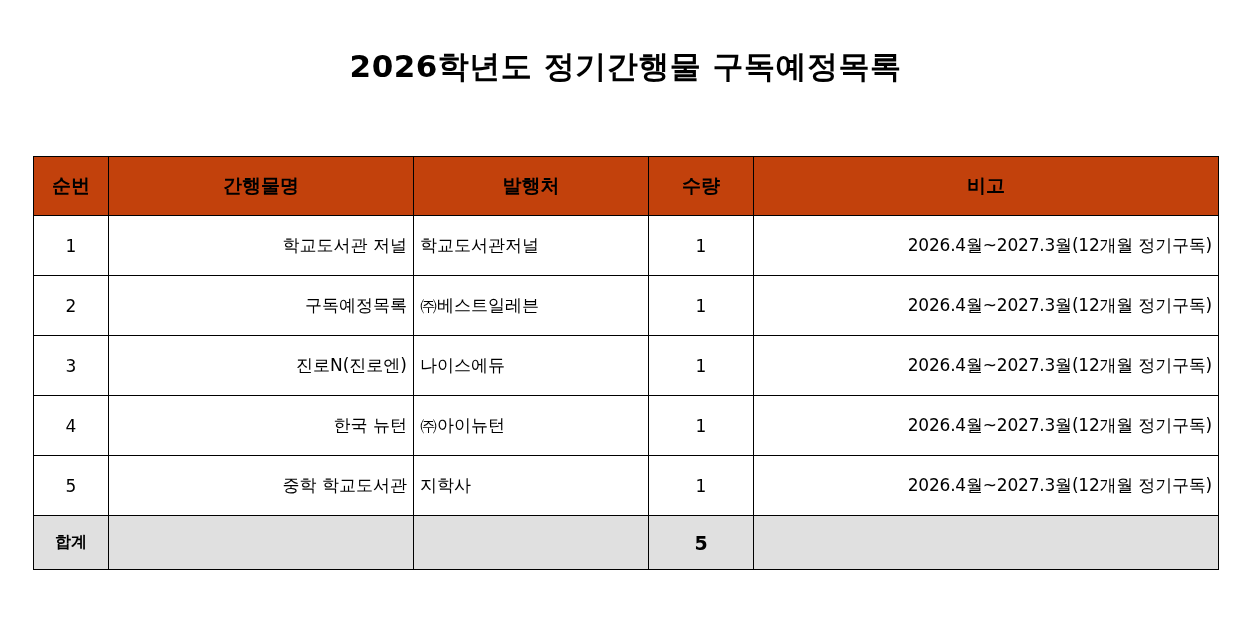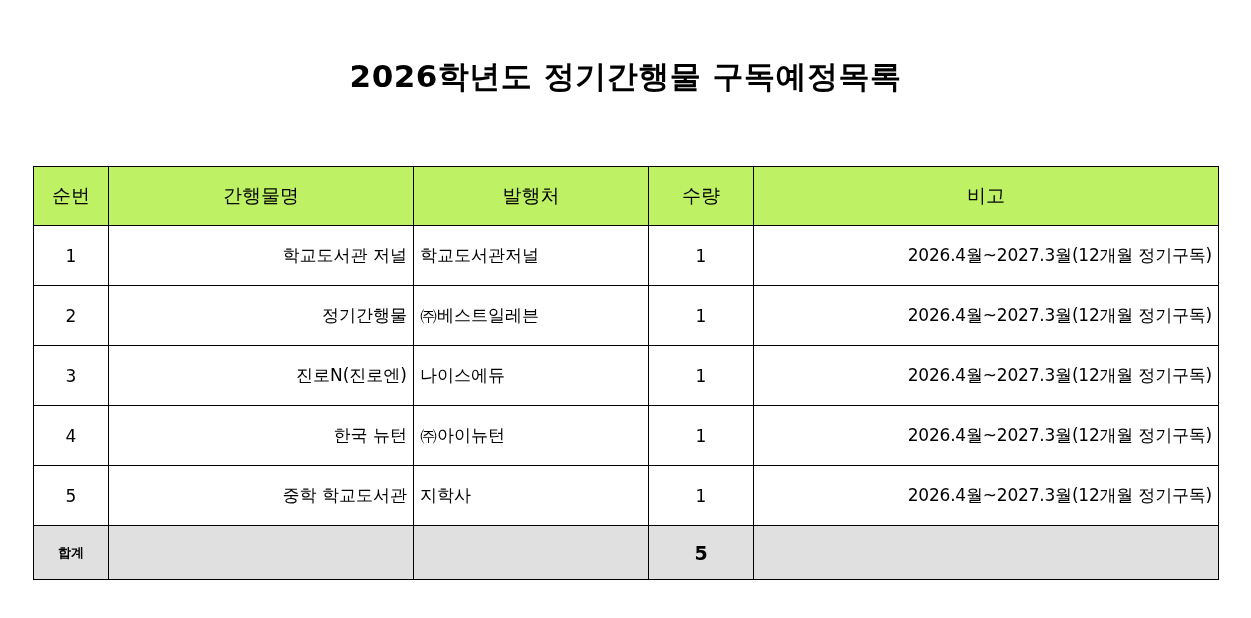--- a/index.html
+++ b/index.html
@@ -18,21 +18,21 @@
     position: relative;
     width: 1251px;
     height: 618px;
     box-sizing: border-box;
   }
   .doc-title {
     text-align: center;
     font-size: 31px;
     font-weight: bold;
     letter-spacing: 0.5px;
-    margin: 14px;
+    margin: 4px;
     padding-top: 44px;
     padding-bottom: 0;
     line-height: 1.2;
   }
   .table-wrap {
     position: absolute;
     left: 33px;
     top: 152px;
     width: 1185px;
   }
@@ -46,22 +46,22 @@
   table.listing td {
     border: 1px solid #000000;
     font-weight: normal;
     font-size: 17px;
     padding: 0 6px;
     height: 60px;
     vertical-align: middle;
     box-sizing: border-box;
   }
   table.listing thead th {
-    background: #bef264;
-    font-weight: normal;
+    background: #c2410c;
+    font-weight: bold;
     text-align: center;
     font-size: 19px;
     height: 59px;
   }
   col.c-no    { width: 75px; }
   col.c-name  { width: 305px; }
   col.c-pub   { width: 235px; }
   col.c-qty   { width: 105px; }
   col.c-note  { width: 465px; }
 
@@ -70,21 +70,21 @@
   td.cell-pub   { text-align: left; font-size: 19px; }
   td.cell-qty   { text-align: center; font-size: 18px; }
   td.cell-note  { text-align: right; font-size: 18px; padding-left: 8px; letter-spacing: -0.2px; }
 
   tr.total-row td {
     background: #e0e0e0;
     height: 54px;
   }
   tr.total-row td.cell-no {
     font-weight: bold;
-    font-size: 13px;
+    font-size: 16px;
   }
   tr.total-row td.cell-qty {
     font-weight: bold;
     font-size: 19px;
   }
 </style>
 </head>
 <body>
 
 <div class="page">
@@ -112,21 +112,21 @@
       <tbody>
         <tr>
           <td class="cell-no">1</td>
           <td class="cell-name">학교도서관 저널</td>
           <td class="cell-pub">학교도서관저널</td>
           <td class="cell-qty">1</td>
           <td class="cell-note">2026.4월~2027.3월(12개월 정기구독)</td>
         </tr>
         <tr>
           <td class="cell-no">2</td>
-          <td class="cell-name">정기간행물</td>
+          <td class="cell-name">구독예정목록</td>
           <td class="cell-pub">㈜베스트일레븐</td>
           <td class="cell-qty">1</td>
           <td class="cell-note">2026.4월~2027.3월(12개월 정기구독)</td>
         </tr>
         <tr>
           <td class="cell-no">3</td>
           <td class="cell-name">진로N(진로엔)</td>
           <td class="cell-pub">나이스에듀</td>
           <td class="cell-qty">1</td>
           <td class="cell-note">2026.4월~2027.3월(12개월 정기구독)</td>

